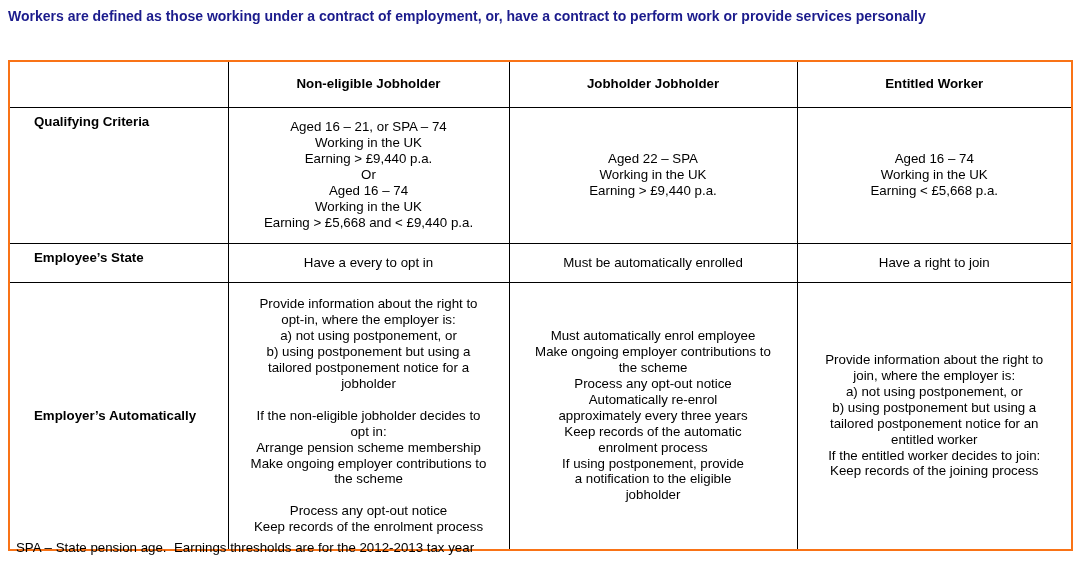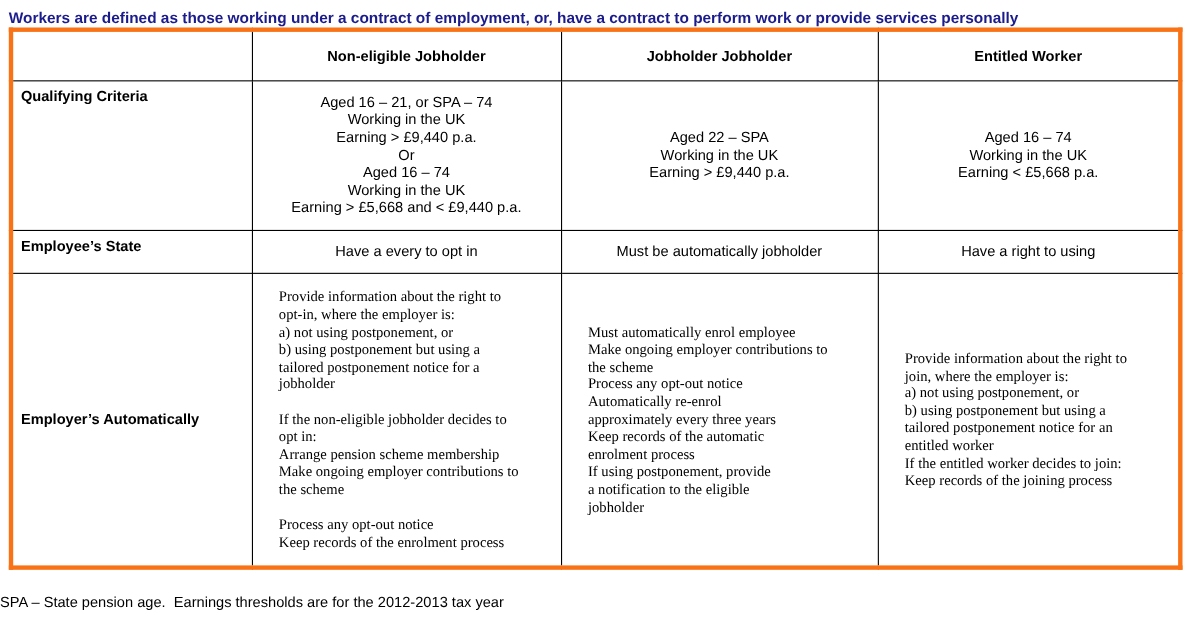--- a/index.html
+++ b/index.html
@@ -17,25 +17,25 @@
     left: 8px; top: 8px;
     width: 1064px;
     font-size: 14px;
     font-weight: bold;
     line-height: 17px;
     white-space: nowrap;
   }
 
   table.workers {
     position: absolute;
-    left: 8px; top: 25px;
+    left: 8px; top: 60px;
     width: 1063px;
     border-collapse: collapse;
     table-layout: fixed;
-    border: 4px solid #f97316;
+    border: 2px solid #f97316;
   }
   table.workers th, table.workers td {
     border: 1px solid #000000;
     font-size: 13.3px;
     line-height: 15.9px;
     overflow: hidden;
   }
   col.c1 { width: 219px; }
   col.c2 { width: 281px; }
   col.c3 { width: 288px; }
@@ -48,37 +48,37 @@
 
   th.colhead {
     font-size: 15px;
     font-weight: bold;
     text-align: center;
     vertical-align: middle;
   }
   th.rowlabel {
     font-weight: bold;
     text-align: left;
-    padding: 6px 6px 6px 7px;
+    padding: 6px 6px 6px 24px;
     white-space: pre-line;
   }
   th.rowlabel.v-top { vertical-align: top; }
   th.rowlabel.v-mid { vertical-align: middle; }
 
   td.cell {
     vertical-align: middle;
-    padding: 3px 24px;
+    padding: 3px 2px;
     white-space: pre-line;
   }
   td.cell.h-center { text-align: center; }
-  td.cell.h-left { text-align: left; font-family: Liberation Serif, serif; }
+  td.cell.h-left { text-align: center; }
 
   .footnote {
     position: absolute;
-    left: 0; top: 540px;
+    left: 16px; top: 540px;
     font-size: 13.3px;
     white-space: pre;
   }
 </style>
 </head>
 <body>
 
 <div class="page">
 
   <div class="title" style="color: rgb(27, 27, 140);">Workers are defined as those working under a contract of employment, or, have a contract to perform work or provide services personally</div>
@@ -111,22 +111,22 @@
         <td class="cell h-center">Aged 22 – SPA
 Working in the UK
 Earning &gt; £9,440 p.a.</td>
         <td class="cell h-center">Aged 16 – 74
 Working in the UK
 Earning &lt; £5,668 p.a.</td>
       </tr>
       <tr class="row-right">
         <th class="rowlabel v-top">Employee’s State</th>
         <td class="cell h-center">Have a every to opt in</td>
-        <td class="cell h-center">Must be automatically jobholder</td>
-        <td class="cell h-center">Have a right to using</td>
+        <td class="cell h-center">Must be automatically enrolled</td>
+        <td class="cell h-center">Have a right to join</td>
       </tr>
       <tr class="row-resp">
         <th class="rowlabel v-mid">Employer’s Automatically</th>
         <td class="cell h-left">Provide information about the right to
 opt-in, where the employer is:
 a) not using postponement, or
 b) using postponement but using a
 tailored postponement notice for a
 jobholder
 

